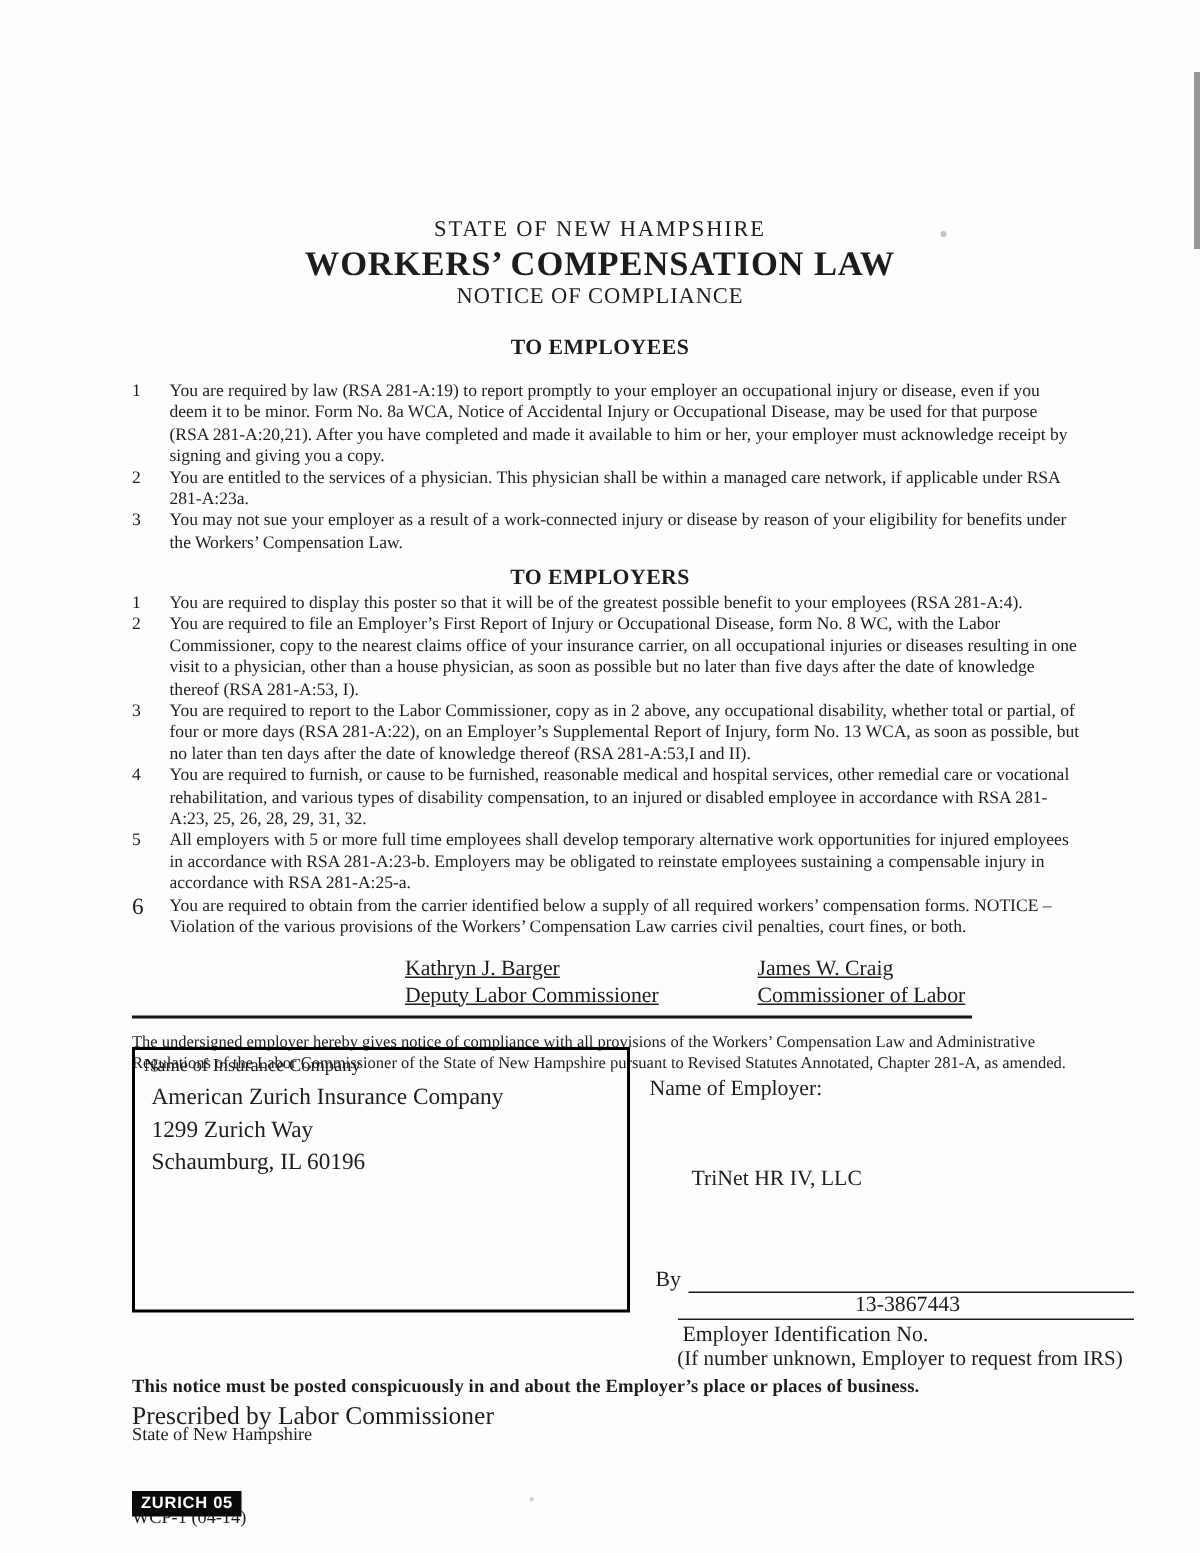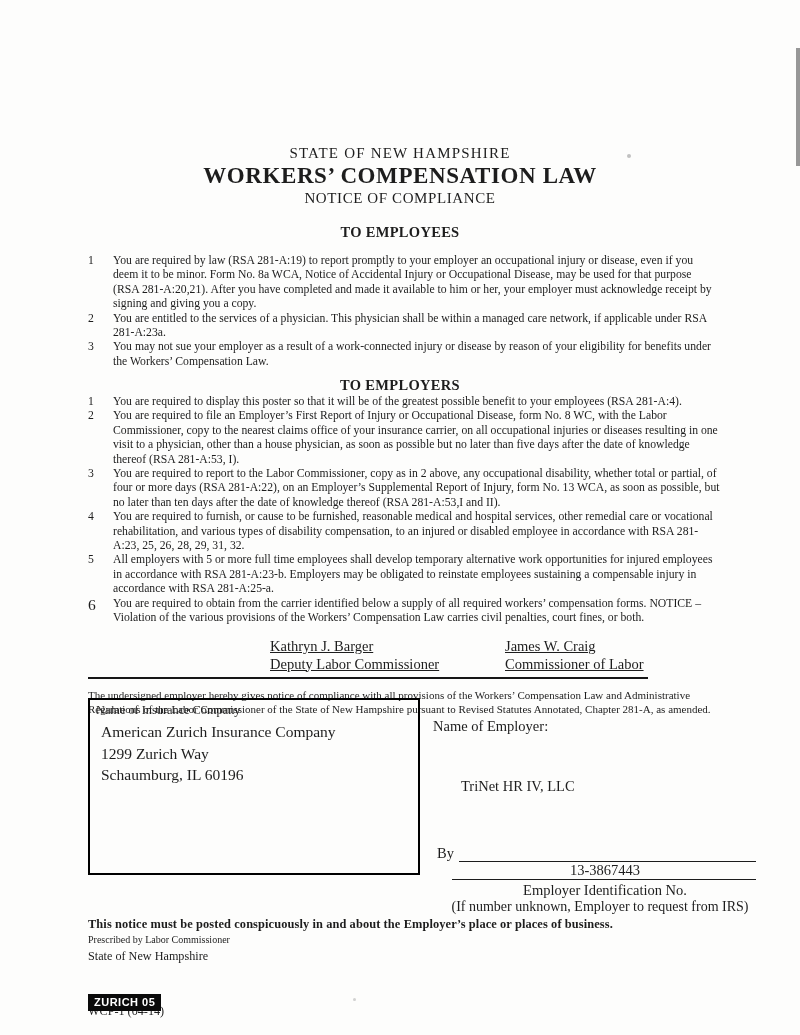--- a/index.html
+++ b/index.html
@@ -40,25 +40,25 @@
            border:2px solid #000000;box-sizing:border-box;padding:3px 6px;}
   .ins-l1{font-size:12.3px;line-height:15px;}
   .ins-l2{font-size:12.6px;line-height:16px;margin-left:7px;}
   .ins-big{font-size:15.5px;line-height:21.5px;margin-left:5px;}
   .ins-big.first{margin-top:3px;}
 
   .by-label{position:absolute;left:437px;top:797px;font-size:14.5px;}
   .by-line{position:absolute;left:459px;top:813px;width:297px;border-bottom:1.5px solid #1c1c1c;}
   .ein-value{position:absolute;left:455px;top:814px;width:300px;text-align:center;font-size:14.5px;}
   .ein-line{position:absolute;left:452px;top:831px;width:304px;border-bottom:1.5px solid #1c1c1c;}
-  .ein-label{position:absolute;left:455px;top:834px;width:300px;text-align:center;font-size:14.5px;}
+  .ein-label{position:absolute;left:455px;top:834px;width:300px;font-size:14.5px;}
   .ein-note{position:absolute;left:425px;top:851px;width:350px;text-align:center;font-size:14px;}
 
   .f-bold{position:absolute;left:88px;top:869px;font-size:12.4px;font-weight:bold;letter-spacing:.1px;}
-  .f1{position:absolute;left:88px;top:886px;font-size:10px;}
+  .f1{position:absolute;left:88px;top:886px;font-size:17px;}
   .f2{position:absolute;left:88px;top:901px;font-size:12.2px;}
   .f3{position:absolute;left:88px;top:956px;font-size:12.2px;}
 
   .stamp{position:absolute;left:88px;top:946px;background:#0a0a0a;color:#ffffff;
          font-family:"Liberation Sans", sans-serif;font-weight:bold;font-size:11px;
          padding:2px 6px 3px 6px;letter-spacing:.5px;}
 
   .scan-edge{position:absolute;right:0;top:0;width:4px;height:118px;background:#858585;opacity:.85;}
   .speck-a{position:absolute;left:627px;top:106px;width:4px;height:4px;border-radius:50%;background:#9a9a9a;opacity:.6;}
   .speck-b{position:absolute;left:353px;top:950px;width:3px;height:3px;border-radius:50%;background:#a5a5a5;opacity:.5;}

